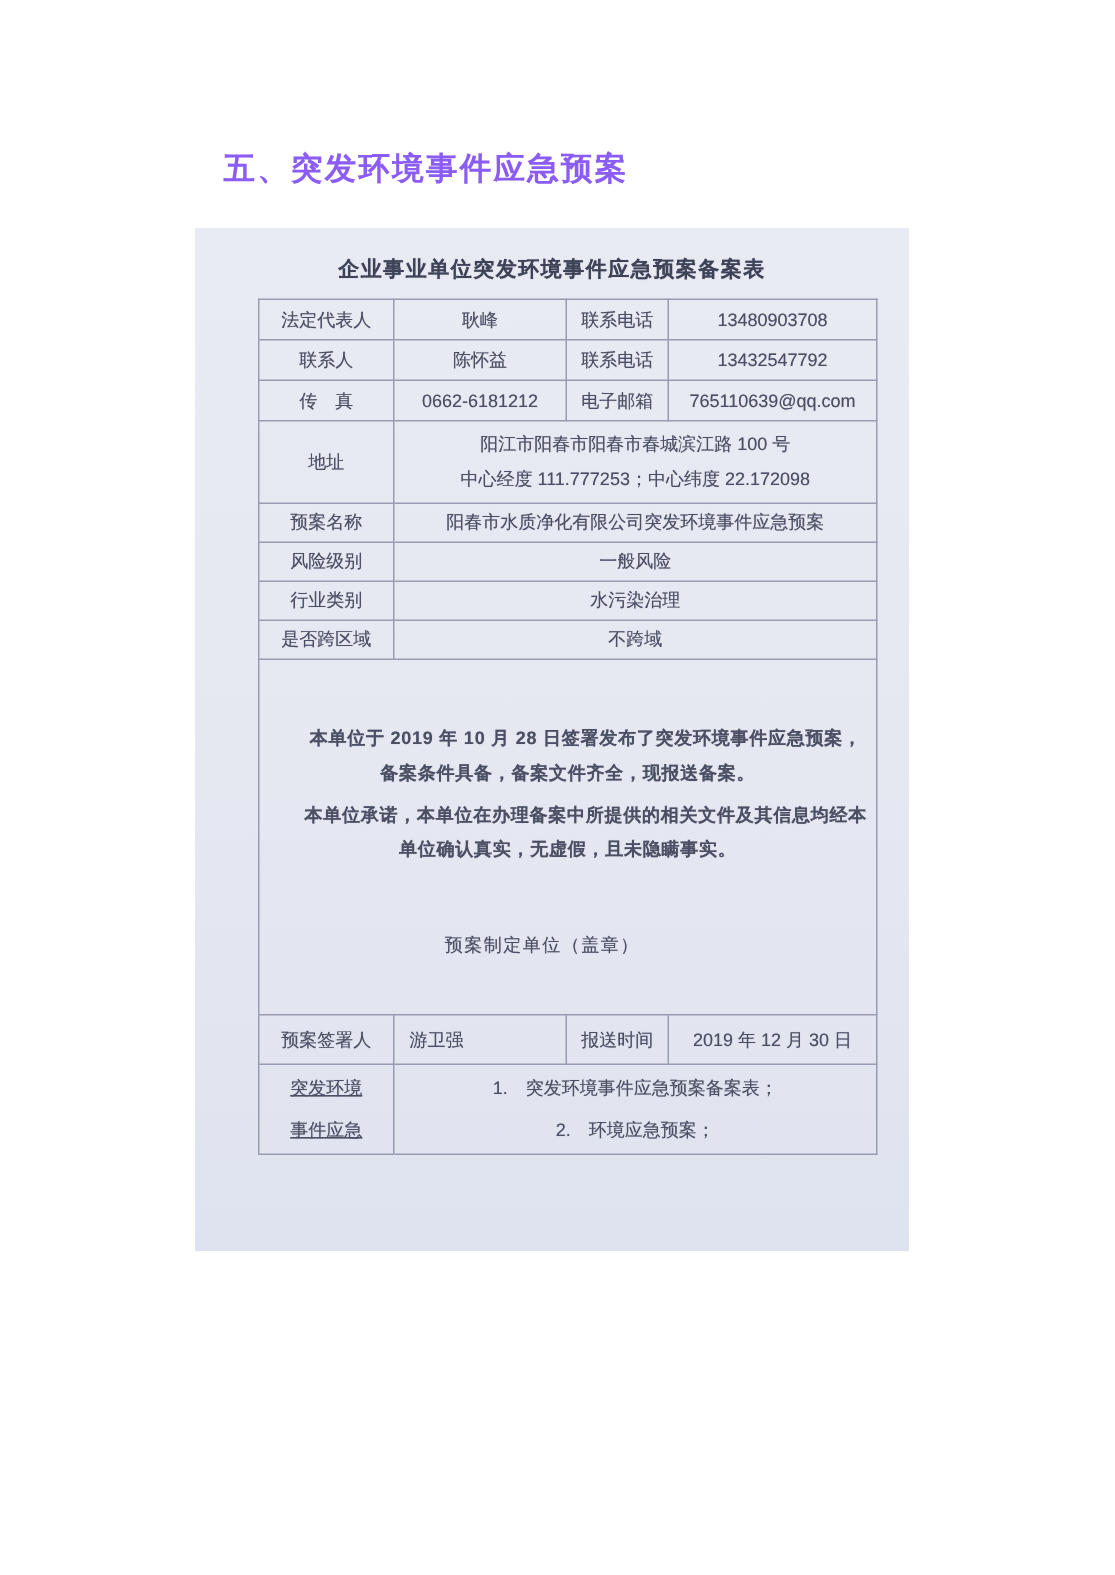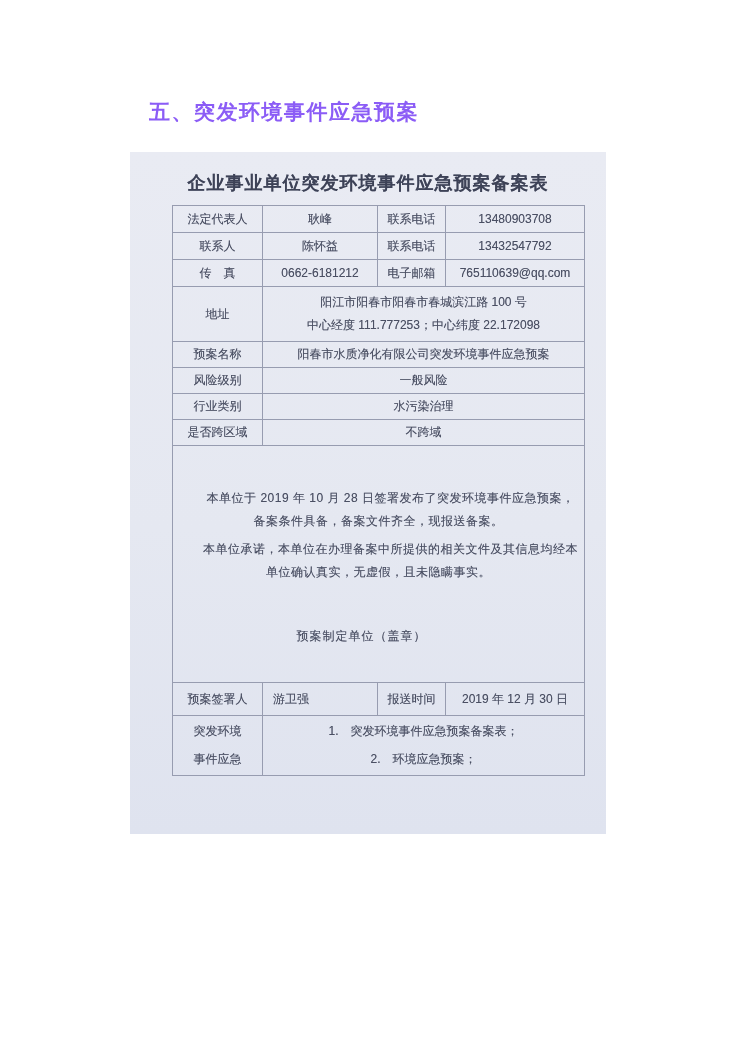--- a/index.html
+++ b/index.html
@@ -15,21 +15,21 @@
     font-family:"Liberation Sans","DejaVu Sans",sans-serif;
   }
   
   .scan{
     position:absolute;left:130px;top:152px;width:476px;height:682px;
     background:linear-gradient(180deg,#e9ebf3 0%,#e5e8f1 55%,#dfe3ef 100%);
     color:#4a4f63;
   }
   .scan-title{
     padding-top:19px;text-align:center;
-    font-weight:bold;font-size:18px;color:#3d4257;letter-spacing:1px;
+    font-weight:bold;font-size:14px;color:#3d4257;letter-spacing:1px;
     text-shadow:0 0 0.6px rgba(61,66,87,.55);
   }
   table.form{
     margin:10px 0 0 42px;border-collapse:collapse;
     width:412px;table-layout:fixed;
     font-size:12px;color:#4a4f63;
   }
   table.form td{
     border:1px solid #979cb0;
     padding:2px 4px;text-align:center;vertical-align:middle;
@@ -43,27 +43,27 @@
   tr.h-sm td{height:21px;}
   tr.h-sign td{height:28px;}
   .cell-left{text-align:left !important;padding-left:10px !important;}
   .addr-line{display:block;line-height:1.9;}
   
   td.decl{
     height:232px;vertical-align:top;text-align:left;
     padding:8px 14px 6px 12px;
   }
   .decl p{
-    margin:4px 0;text-indent:2em;line-height:1.95;letter-spacing:.5px;
+    margin:4px 0;text-indent:2em;line-height:1.95;letter-spacing:.5px;font-weight:bold;
   }
   .seal-line{
     margin-top:44px;text-align:center;padding-right:34px;letter-spacing:1px;
   }
   
-  td.attach-label{line-height:2.3;}
+  td.attach-label{line-height:2.3;text-decoration:underline;}
   td.attach-items{text-align:left;padding-left:10px;line-height:2.3;}
   .line{display:block;}
 </style>
 </head>
 <body>
 
 <div class="doc-heading">五、突发环境事件应急预案</div>
 
 <div class="scan">
   <div class="scan-title">企业事业单位突发环境事件应急预案备案表</div>

